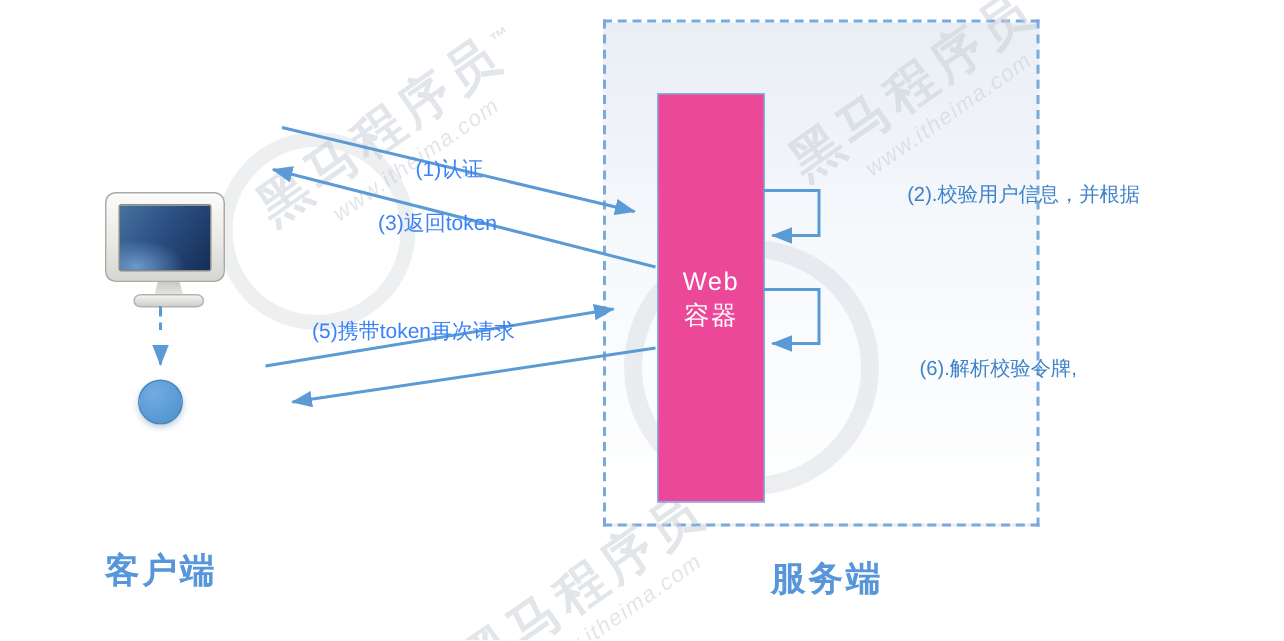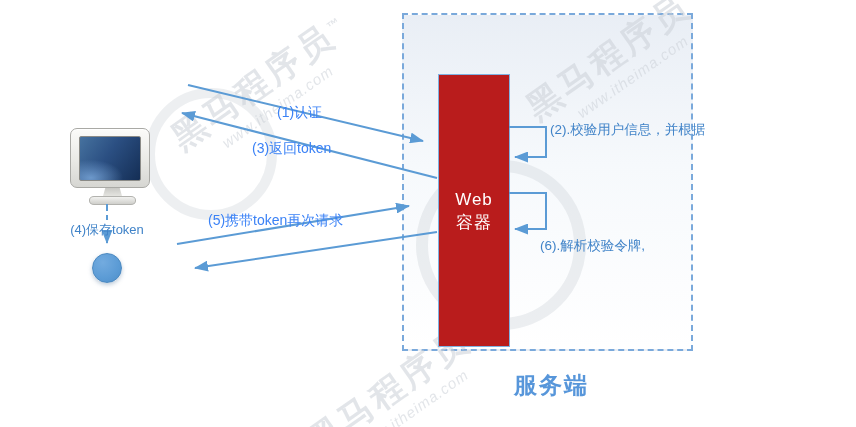--- a/index.html
+++ b/index.html
@@ -21,23 +21,23 @@
   }
   
   .server-box{
     position:absolute;z-index:1;left:402px;top:13px;width:291px;height:338px;
     border:2px dashed #7aa9db;box-sizing:border-box;
     background:linear-gradient(180deg,#e9eef5 0%,#f6f9fc 45%,#ffffff 100%);
   }
   
   .web-rect{
     position:absolute;z-index:3;left:438px;top:62px;width:72px;height:273px;
-    background:#b91c1c;border:1px solid #7fb2e2;box-sizing:border-box;
+    background:#ec4899;border:1px solid #7fb2e2;box-sizing:border-box;
     display:flex;flex-direction:column;align-items:center;justify-content:center;
-    color:#fff;font-size:17px;line-height:23px;letter-spacing:1px;margin-top:12px;
+    color:#fff;font-size:17px;line-height:23px;letter-spacing:1px;
   }
   
   .monitor-body{
     position:absolute;z-index:3;left:70px;top:128px;width:80px;height:60px;
     background:linear-gradient(180deg,#fbfbf9 0%,#e9e9e5 55%,#d6d6d2 100%);
     border:1px solid #a9a9a5;border-radius:7px;box-sizing:border-box;
     box-shadow:inset 0 1px 0 #ffffff;
   }
   .monitor-screen{
     position:absolute;z-index:4;left:79px;top:136px;width:62px;height:45px;
@@ -64,21 +64,21 @@
     box-shadow:0 2px 4px rgba(110,140,170,.45);
   }
   
   svg.arrows{position:absolute;z-index:5;left:0;top:0;pointer-events:none;}
   
   .lbl{
     position:absolute;z-index:6;color:#3b82f6;font-size:14px;white-space:nowrap;text-align:right;
   }
   .lbl-block{
     position:absolute;z-index:6;color:#4083c8;font-size:13.5px;line-height:21px;
-    text-align:left;
+    text-align:right;
   }
   .title{
     position:absolute;z-index:6;color:#5796da;font-size:23px;font-weight:bold;
     letter-spacing:2px;white-space:nowrap;
   }
   .lbl-save{
     position:absolute;z-index:6;color:#4083c8;font-size:13px;text-align:center;
     left:58px;top:221px;width:98px;white-space:nowrap;
   }
 </style>
@@ -127,25 +127,25 @@
     <path d="M177,244 L409,206" stroke="#5b9bd5" stroke-width="2" fill="none" marker-end="url(#arrowHead)"></path>
     <path d="M437,232 L195,268" stroke="#5b9bd5" stroke-width="2" fill="none" marker-end="url(#arrowHead)"></path>
     <path d="M509,127 L546,127 L546,157 L515,157" stroke="#5b9bd5" stroke-width="2" fill="none" marker-end="url(#arrowHead)"></path>
     <path d="M509,193 L546,193 L546,229 L515,229" stroke="#5b9bd5" stroke-width="2" fill="none" marker-end="url(#arrowHead)"></path>
     <path d="M107,204 L107,220" stroke="#5b9bd5" stroke-width="2" fill="none" stroke-dasharray="7,4"></path>
     <path d="M107,238 L107,243" stroke="#5b9bd5" stroke-width="2" fill="none" marker-end="url(#arrowHead)"></path>
   </svg>
 
   <div class="lbl" style="left:277px;top:104px;">(1)认证</div>
   <div class="lbl" style="left:252px;top:140px;">(3)返回token</div>
-  <div class="lbl-save">(4)保存token</div>
   <div class="lbl" style="left:208px;top:212px;">(5)携带token再次请求</div>
 
   <div class="lbl-block" style="left:550px;top:119px;width:210px;">
     <div>(2).校验用户信息，并根据</div>
   </div>
   <div class="lbl-block" style="left:540px;top:191px;width:178px;margin-top:44px;">
     <div>(6).解析校验令牌,</div>
   </div>
 
+  <div class="title" style="left:70px;top:365px;">客户端</div>
   <div class="title" style="left:514px;top:370px;">服务端</div>
 
 </div>
 
 </body></html>

